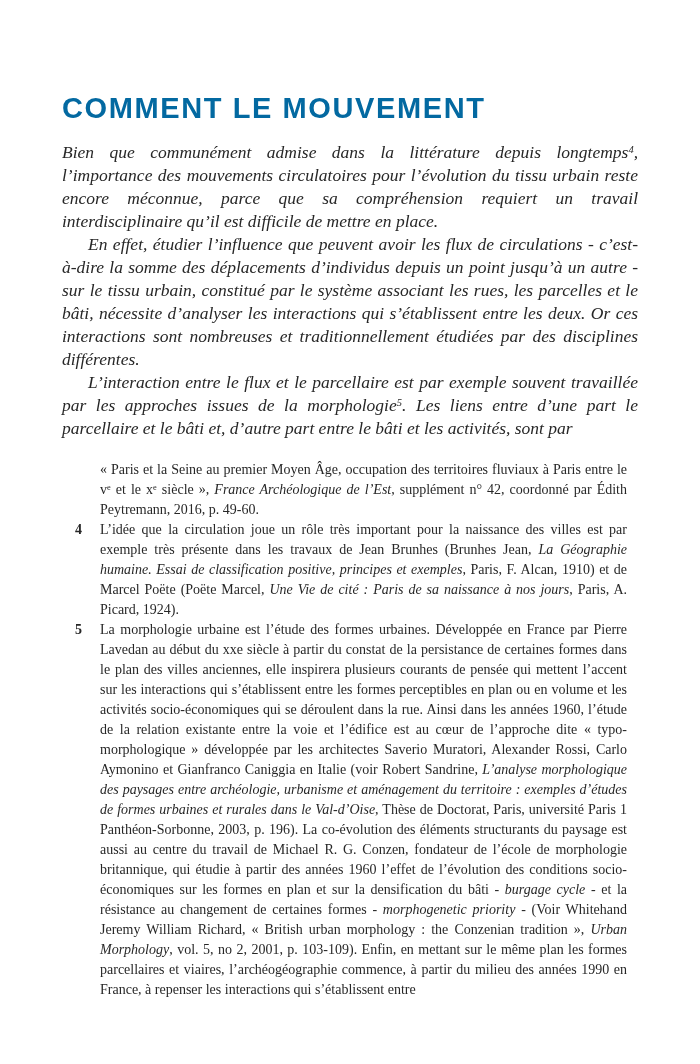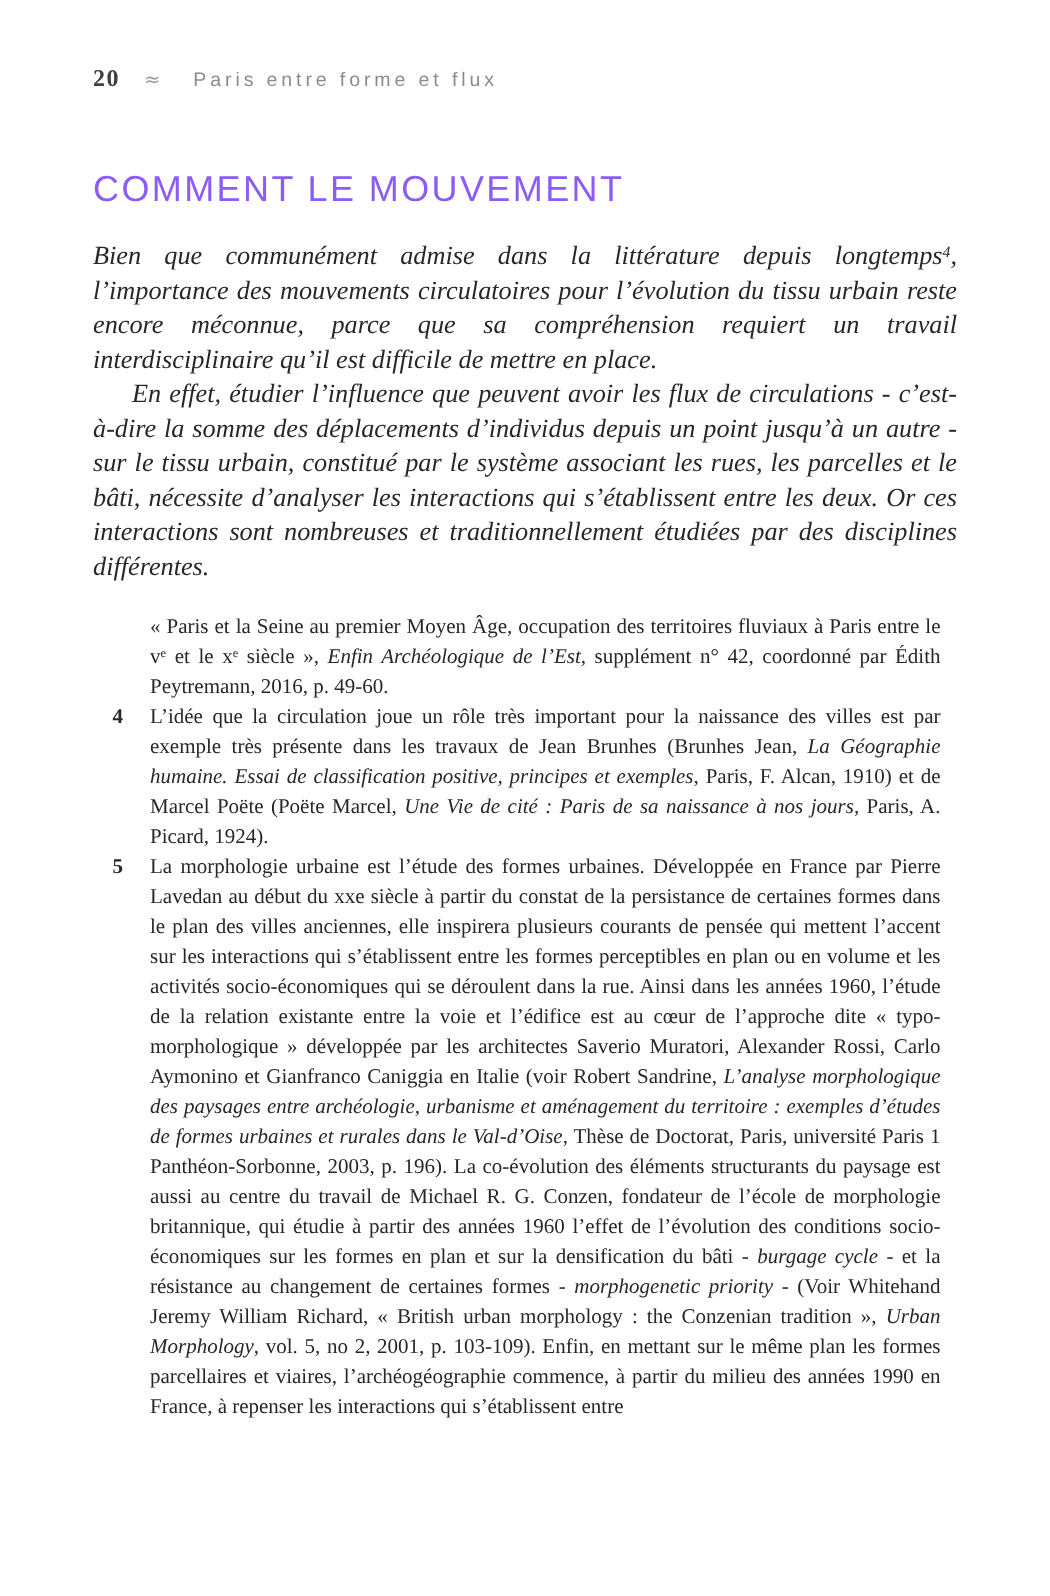--- a/index.html
+++ b/index.html
@@ -40,25 +40,25 @@
     font-family: "Liberation Sans", "DejaVu Sans", sans-serif;
     font-size: 13px;
     letter-spacing: 2.6px;
     color: #8b8b8b;
     margin-left: 22px;
   }
   
   .chapter-title {
     margin: 50px 0 18px 0;
     font-family: "Liberation Sans", "DejaVu Sans", sans-serif;
-    font-weight: 400;
-    font-size: 24px;
+    font-weight: 700;
+    font-size: 29px;
     line-height: 29px;
     letter-spacing: 1.6px;
-    color: #8b5cf6;
+    color: #0369a1;
   }
   .chapter-title .hl { display: block; }
   
   .body-text p.para {
     margin: 0;
     font-size: 17.5px;
     line-height: 23px;
     text-align: justify;
     color: #272727;
     hyphens: auto;
@@ -93,39 +93,35 @@
     text-align: justify;
     hyphens: auto;
     -webkit-hyphens: auto;
   }
 </style>
 </head>
 <body>
 
 <div class="sheet">
 
-  <header class="running-head">
-    <span class="pnum">20</span>
-    <span class="sep">≈</span>
-    <span class="rtitle">Paris entre forme et flux</span>
-  </header>
 
   <h1 class="chapter-title">
     <span class="hl">COMMENT LE MOUVEMENT</span>
   </h1>
 
   <main class="body-text">
     <p class="para">Bien que communément admise dans la littérature depuis longtemps<sup>4</sup>, l’importance des mouvements circulatoires pour l’évolution du tissu urbain reste encore méconnue, parce que sa compréhension requiert un travail interdisciplinaire qu’il est difficile de mettre en place.</p>
     <p class="para indented">En effet, étudier l’influence que peuvent avoir les flux de circulations - c’est-à-dire la somme des déplacements d’individus depuis un point jusqu’à un autre - sur le tissu urbain, constitué par le système associant les rues, les parcelles et le bâti, nécessite d’analyser les interactions qui s’établissent entre les deux. Or ces interactions sont nombreuses et traditionnellement étudiées par des disciplines différentes.</p>
+    <p class="para indented">L’interaction entre le flux et le parcellaire est par exemple souvent travaillée par les approches issues de la morphologie<sup>5</sup>. Les liens entre d’une part le parcellaire et le bâti et, d’autre part entre le bâti et les activités, sont par</p>
   </main>
 
   <section class="footnotes">
     <div class="footnote">
       <span class="fn-num"></span>
-      <span class="fn-text">« Paris et la Seine au premier Moyen Âge, occupation des territoires fluviaux à Paris entre le v<sup>e</sup> et le x<sup>e</sup> siècle », <em>Enfin Archéologique de l’Est</em>, supplément n° 42, coordonné par Édith Peytremann, 2016, p. 49-60.</span>
+      <span class="fn-text">« Paris et la Seine au premier Moyen Âge, occupation des territoires fluviaux à Paris entre le v<sup>e</sup> et le x<sup>e</sup> siècle », <em>France Archéologique de l’Est</em>, supplément n° 42, coordonné par Édith Peytremann, 2016, p. 49-60.</span>
     </div>
     <div class="footnote">
       <span class="fn-num">4</span>
       <span class="fn-text">L’idée que la circulation joue un rôle très important pour la naissance des villes est par exemple très présente dans les travaux de Jean Brunhes (Brunhes Jean, <em>La Géographie humaine. Essai de classification positive, principes et exemples</em>, Paris, F. Alcan, 1910) et de Marcel Poëte (Poëte Marcel, <em>Une Vie de cité : Paris de sa naissance à nos jours</em>, Paris, A. Picard, 1924).</span>
     </div>
     <div class="footnote">
       <span class="fn-num">5</span>
       <span class="fn-text">La morphologie urbaine est l’étude des formes urbaines. Développée en France par Pierre Lavedan au début du xxe siècle à partir du constat de la persistance de certaines formes dans le plan des villes anciennes, elle inspirera plusieurs courants de pensée qui mettent l’accent sur les interactions qui s’établissent entre les formes perceptibles en plan ou en volume et les activités socio-économiques qui se déroulent dans la rue. Ainsi dans les années 1960, l’étude de la relation existante entre la voie et l’édifice est au cœur de l’approche dite « typo-morphologique » développée par les architectes Saverio Muratori, Alexander Rossi, Carlo Aymonino et Gianfranco Caniggia en Italie (voir Robert Sandrine, <em>L’analyse morphologique des paysages entre archéologie, urbanisme et aménagement du territoire : exemples d’études de formes urbaines et rurales dans le Val-d’Oise</em>, Thèse de Doctorat, Paris, université Paris 1 Panthéon-Sorbonne, 2003, p. 196). La co-évolution des éléments structurants du paysage est aussi au centre du travail de Michael R. G. Conzen, fondateur de l’école de morphologie britannique, qui étudie à partir des années 1960 l’effet de l’évolution des conditions socio-économiques sur les formes en plan et sur la densification du bâti - <em>burgage cycle</em> - et la résistance au changement de certaines formes - <em>morphogenetic priority</em> - (Voir Whitehand Jeremy William Richard, « British urban morphology : the Conzenian tradition », <em>Urban Morphology</em>, vol. 5, no 2, 2001, p. 103-109). Enfin, en mettant sur le même plan les formes parcellaires et viaires, l’archéogéographie commence, à partir du milieu des années 1990 en France, à repenser les interactions qui s’établissent entre</span>
     </div>
   </section>

